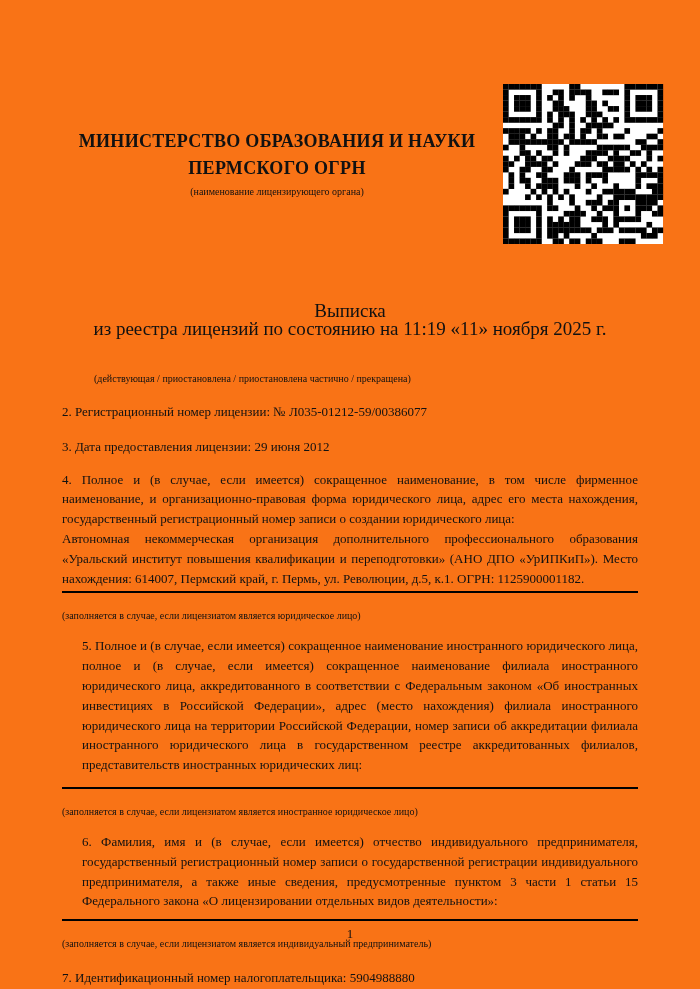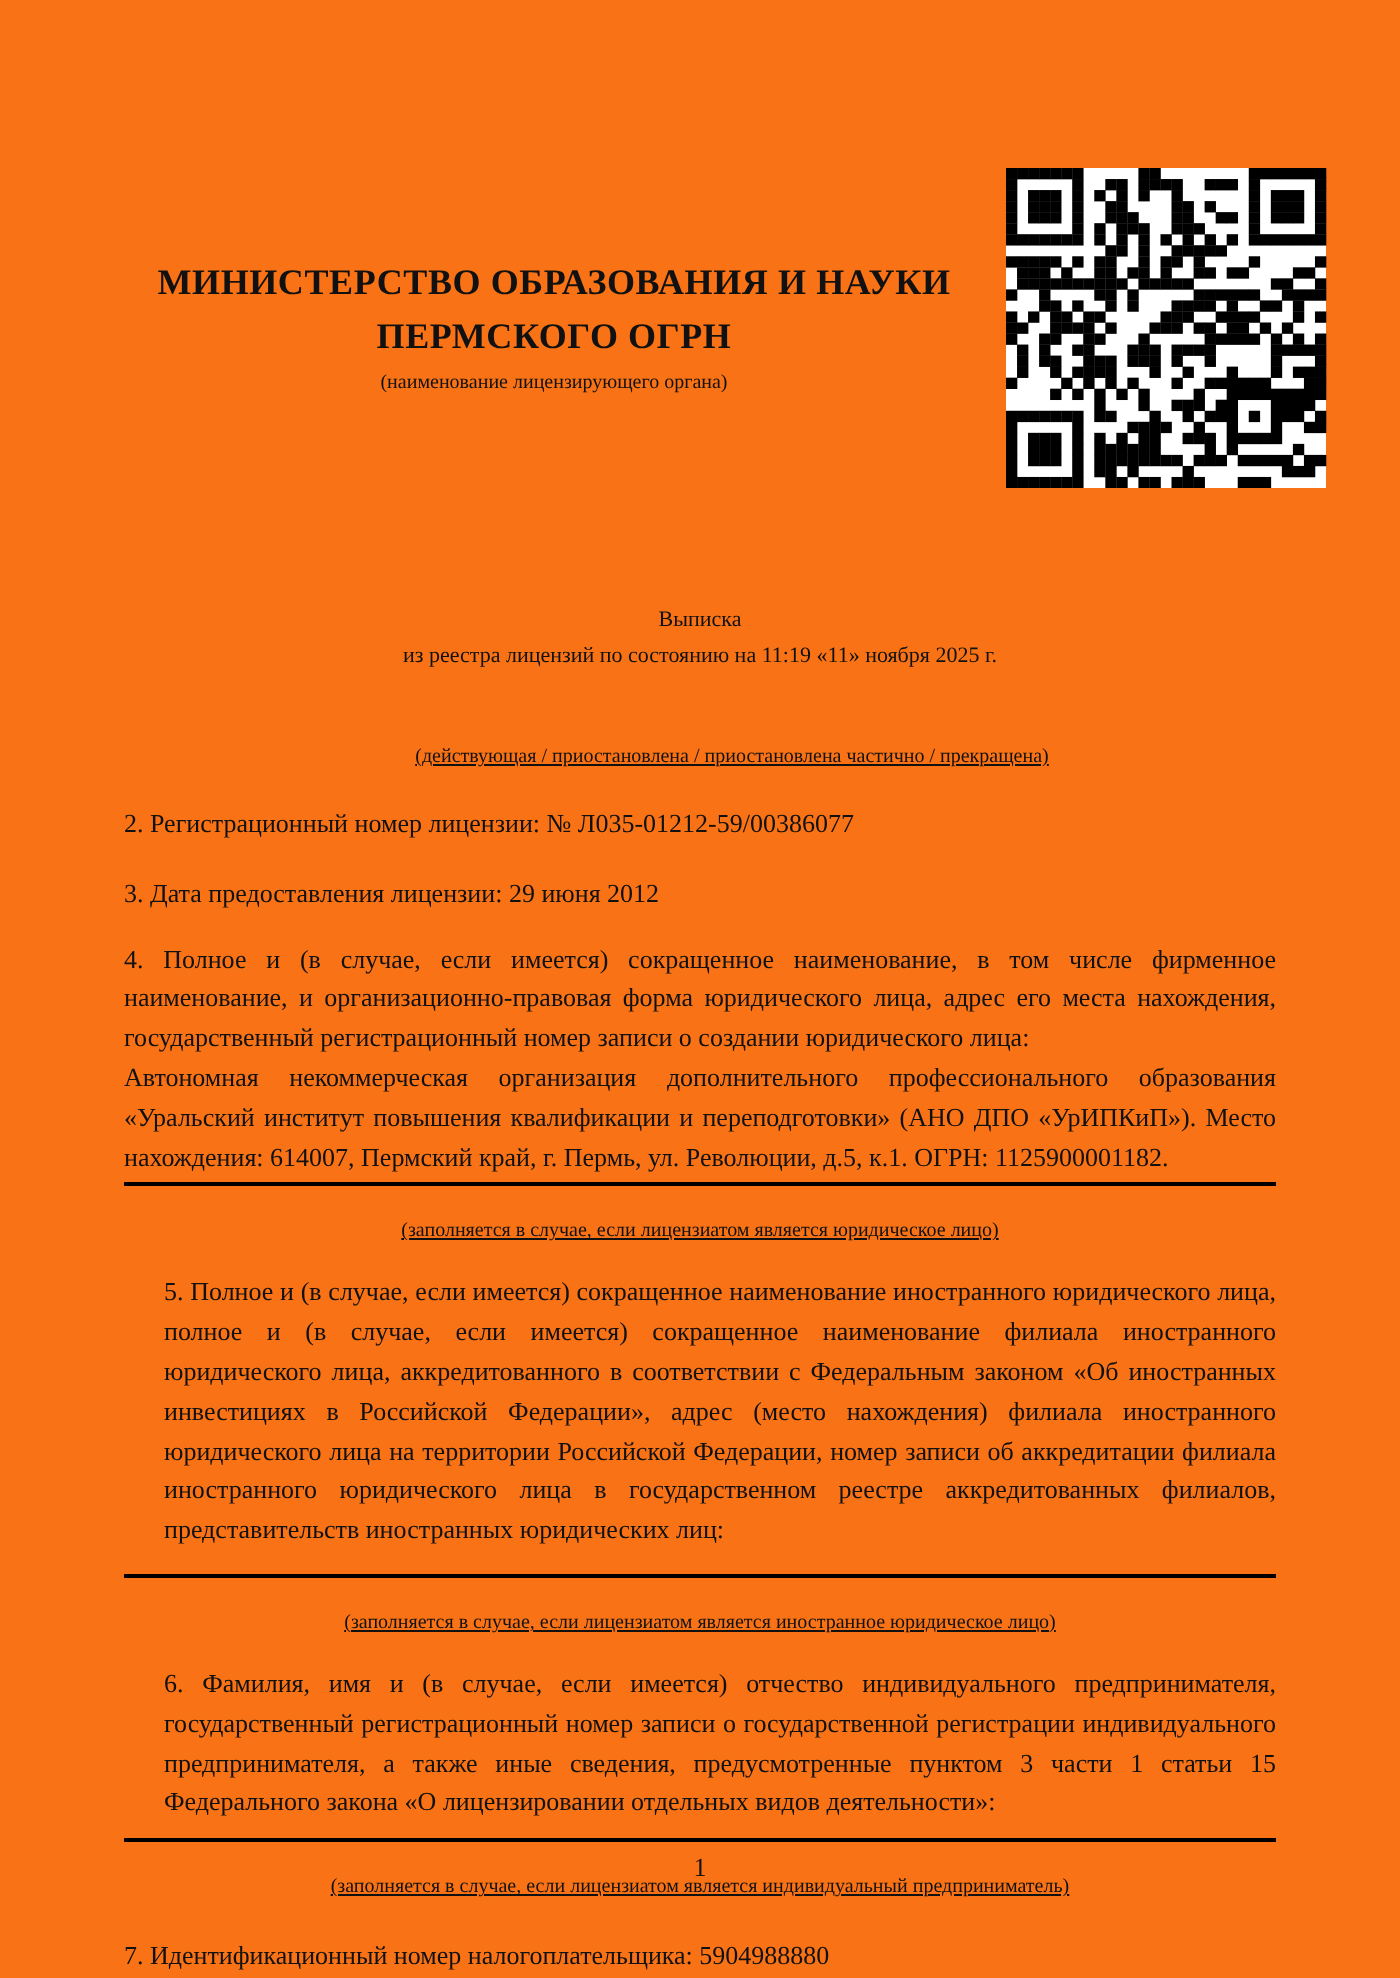--- a/index.html
+++ b/index.html
@@ -18,29 +18,29 @@
     width:162px; height:160px;
   }
   .header {
     position:absolute; left:40px; top:128px; width:474px;
     text-align:center;
   }
   .header .org-line { font-size:18px; font-weight:bold; line-height:27px; letter-spacing:0.3px; }
   .header .org-caption { font-size:10px; margin-top:4px; }
   .doc-title {
     position:absolute; left:0; top:302px; width:700px;
-    text-align:center; font-size:11px; line-height:17.5px;
+    text-align:center; font-size:19px; line-height:17.5px;
   }
   .content {
     position:absolute; left:62px; top:368px; width:576px;
     font-size:13px; line-height:19.8px;
   }
   .content p.line { text-align:left; }
   .content p.just { text-align:justify; }
-  .caption { text-align:center; font-size:10px; line-height:13px;text-decoration:underline; }
+  .caption { text-align:left; font-size:10px; line-height:13px; }
   .caption.offset { padding-left:32px; }
   .rule { border-top:2px solid #000; height:0; }
   .mt4 { margin-top:4px; }  .mt17 { margin-top:17px; }
   .mt15 { margin-top:15px; } .mt13 { margin-top:13px; }
   .mt3 { margin-top:3px; }  .mt1 { margin-top:16px; }
   .mt14 { margin-top:14px;margin-left:20px; } .mt12 { margin-top:12px; }
   .mt8 { margin-top:8px; }  .mt18 { margin-top:18px; }
   .footer {
     position:absolute; left:0; top:926px; width:700px;
     text-align:center; font-size:13px;

